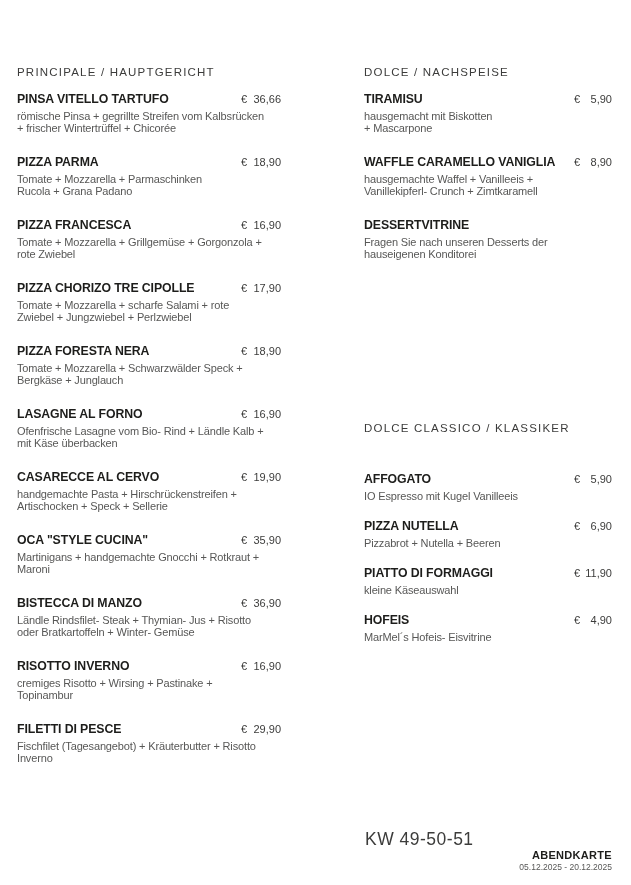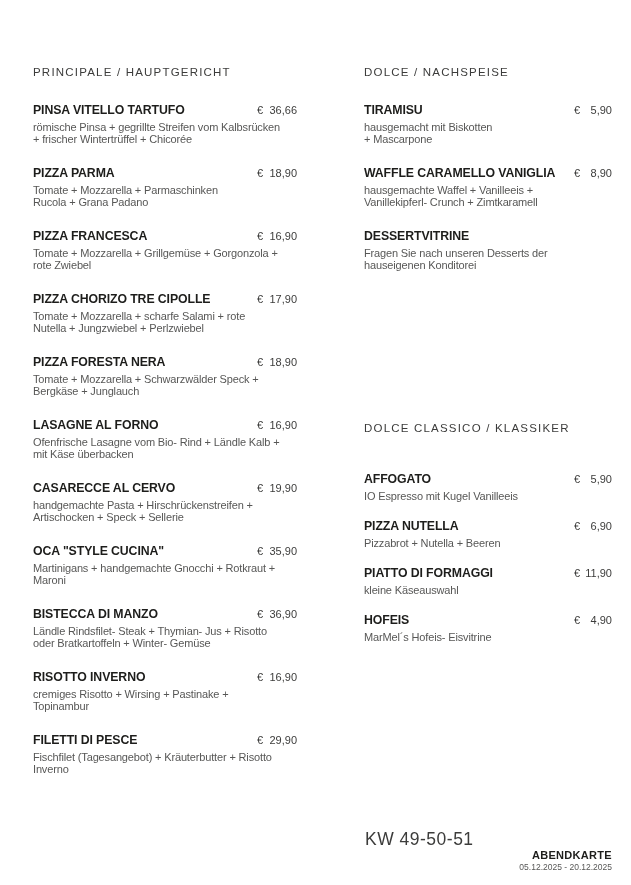--- a/index.html
+++ b/index.html
@@ -5,29 +5,29 @@
   * { margin:0; padding:0; box-sizing:border-box; }
   html,body { background:#ffffff; }
   body { font-family:"Liberation Sans", sans-serif; }
   .page {
     position:relative;
     width:631px; height:885px;
     background:#ffffff;
     overflow:hidden;
   }
   .col { position:absolute; top:66px; }
-  .col-left  { left:33px;  width:264px; }
+  .col-left  { left:17px;  width:264px; }
   .col-right { left:364px; width:248px; }
   .section-header {
     font-size:11.5px;
     letter-spacing:1.2px;
     color:#3c3c3b;
     white-space:nowrap;
   }
-  .list { margin-top:25px; }
+  .list { margin-top:14px; }
   .item { height:63px; }
   .item-compact { height:47px; }
   .row {
     display:flex;
     justify-content:space-between;
     align-items:baseline;
   }
   .name {
     font-weight:bold;
     font-size:12.3px;
@@ -134,21 +134,21 @@
       <div class="item">
         <div class="row">
           <span class="name">PIZZA CHORIZO TRE CIPOLLE</span>
           <span class="price price-w40">
             <span>€</span>
             <span>17,90</span>
           </span>
         </div>
         <div class="desc">
           <div>Tomate + Mozzarella + scharfe Salami + rote</div>
-          <div>Nutella + Jungzwiebel + Perlzwiebel</div>
+          <div>Zwiebel + Jungzwiebel + Perlzwiebel</div>
         </div>
       </div>
 
       <div class="item">
         <div class="row">
           <span class="name">PIZZA FORESTA NERA</span>
           <span class="price price-w40">
             <span>€</span>
             <span>18,90</span>
           </span>

